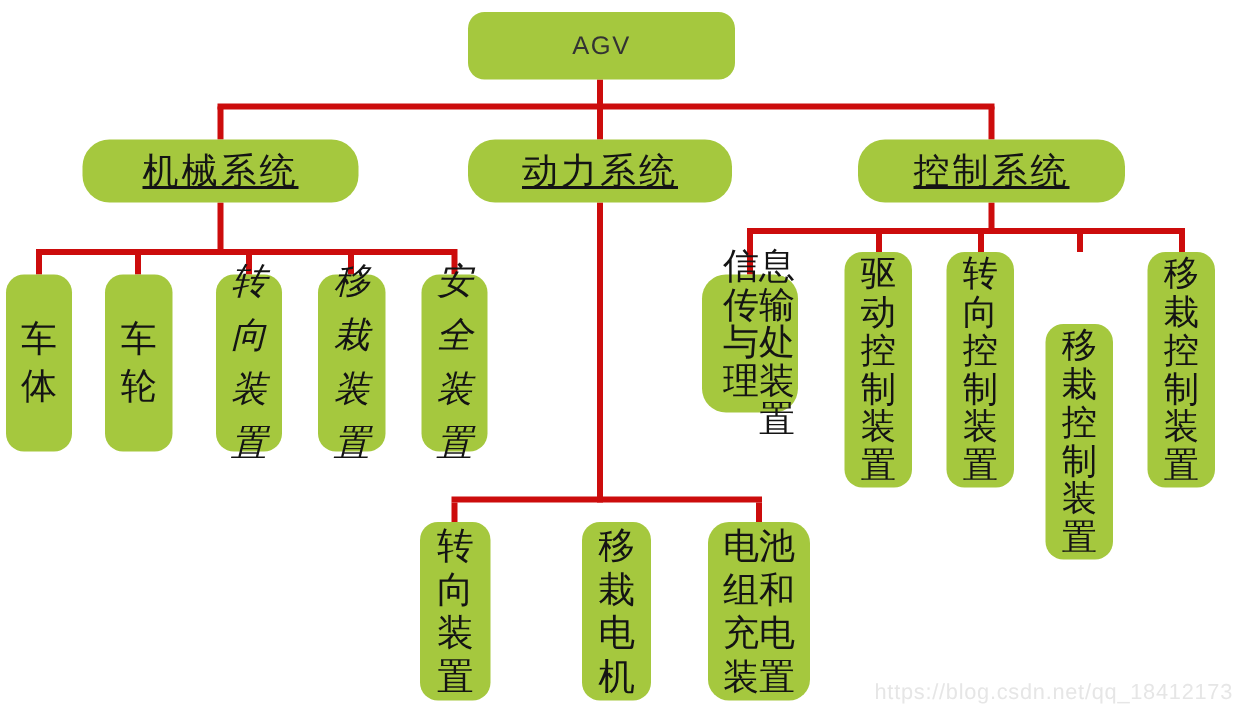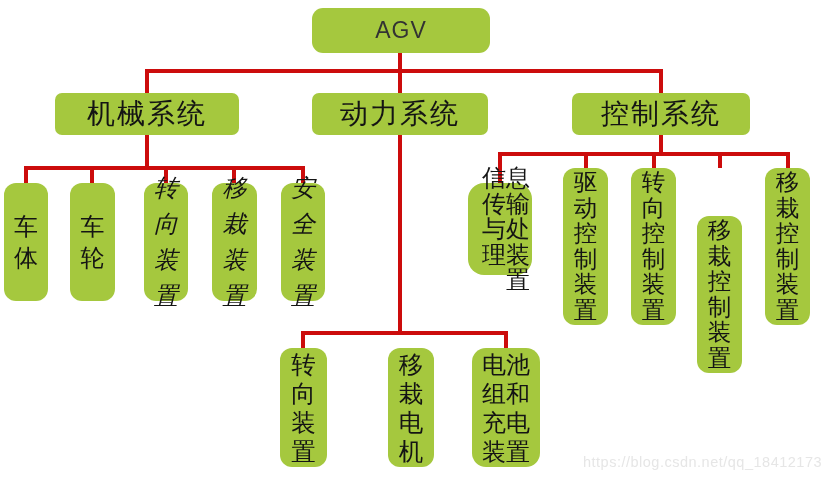--- a/index.html
+++ b/index.html
@@ -12,22 +12,22 @@
   }
   .node{
     position:absolute;
     background:var(--node_fill,#a5c83e);
     color:var(--text,#141414);
     display:flex;align-items:center;justify-content:center;
     text-align:center;
     border-radius:12px;
     box-sizing:border-box;
   }
-  .lvl1{border-radius:11px;font-size:23px;letter-spacing:1px;color:#333;}
-  .lvl2{border-radius:7px;font-size:28px;letter-spacing:2px;}
+  .lvl1{border-radius:11px;font-size:17px;letter-spacing:1px;color:#333;}
+  .lvl2{border-radius:18px;font-size:24px;letter-spacing:2px;text-decoration:underline;}
   .vert{
     word-break:break-all;
     font-size:24px;
     padding:0 2px;
   }
   .v2{line-height:31px;}
   .v4{line-height:36px;font-style:italic;}
   .v6{line-height:25.5px;font-size:23.5px;}
   .v5w{line-height:25.5px;border-radius:16px;}
   .v4w{line-height:29px;border-radius:14px;}

